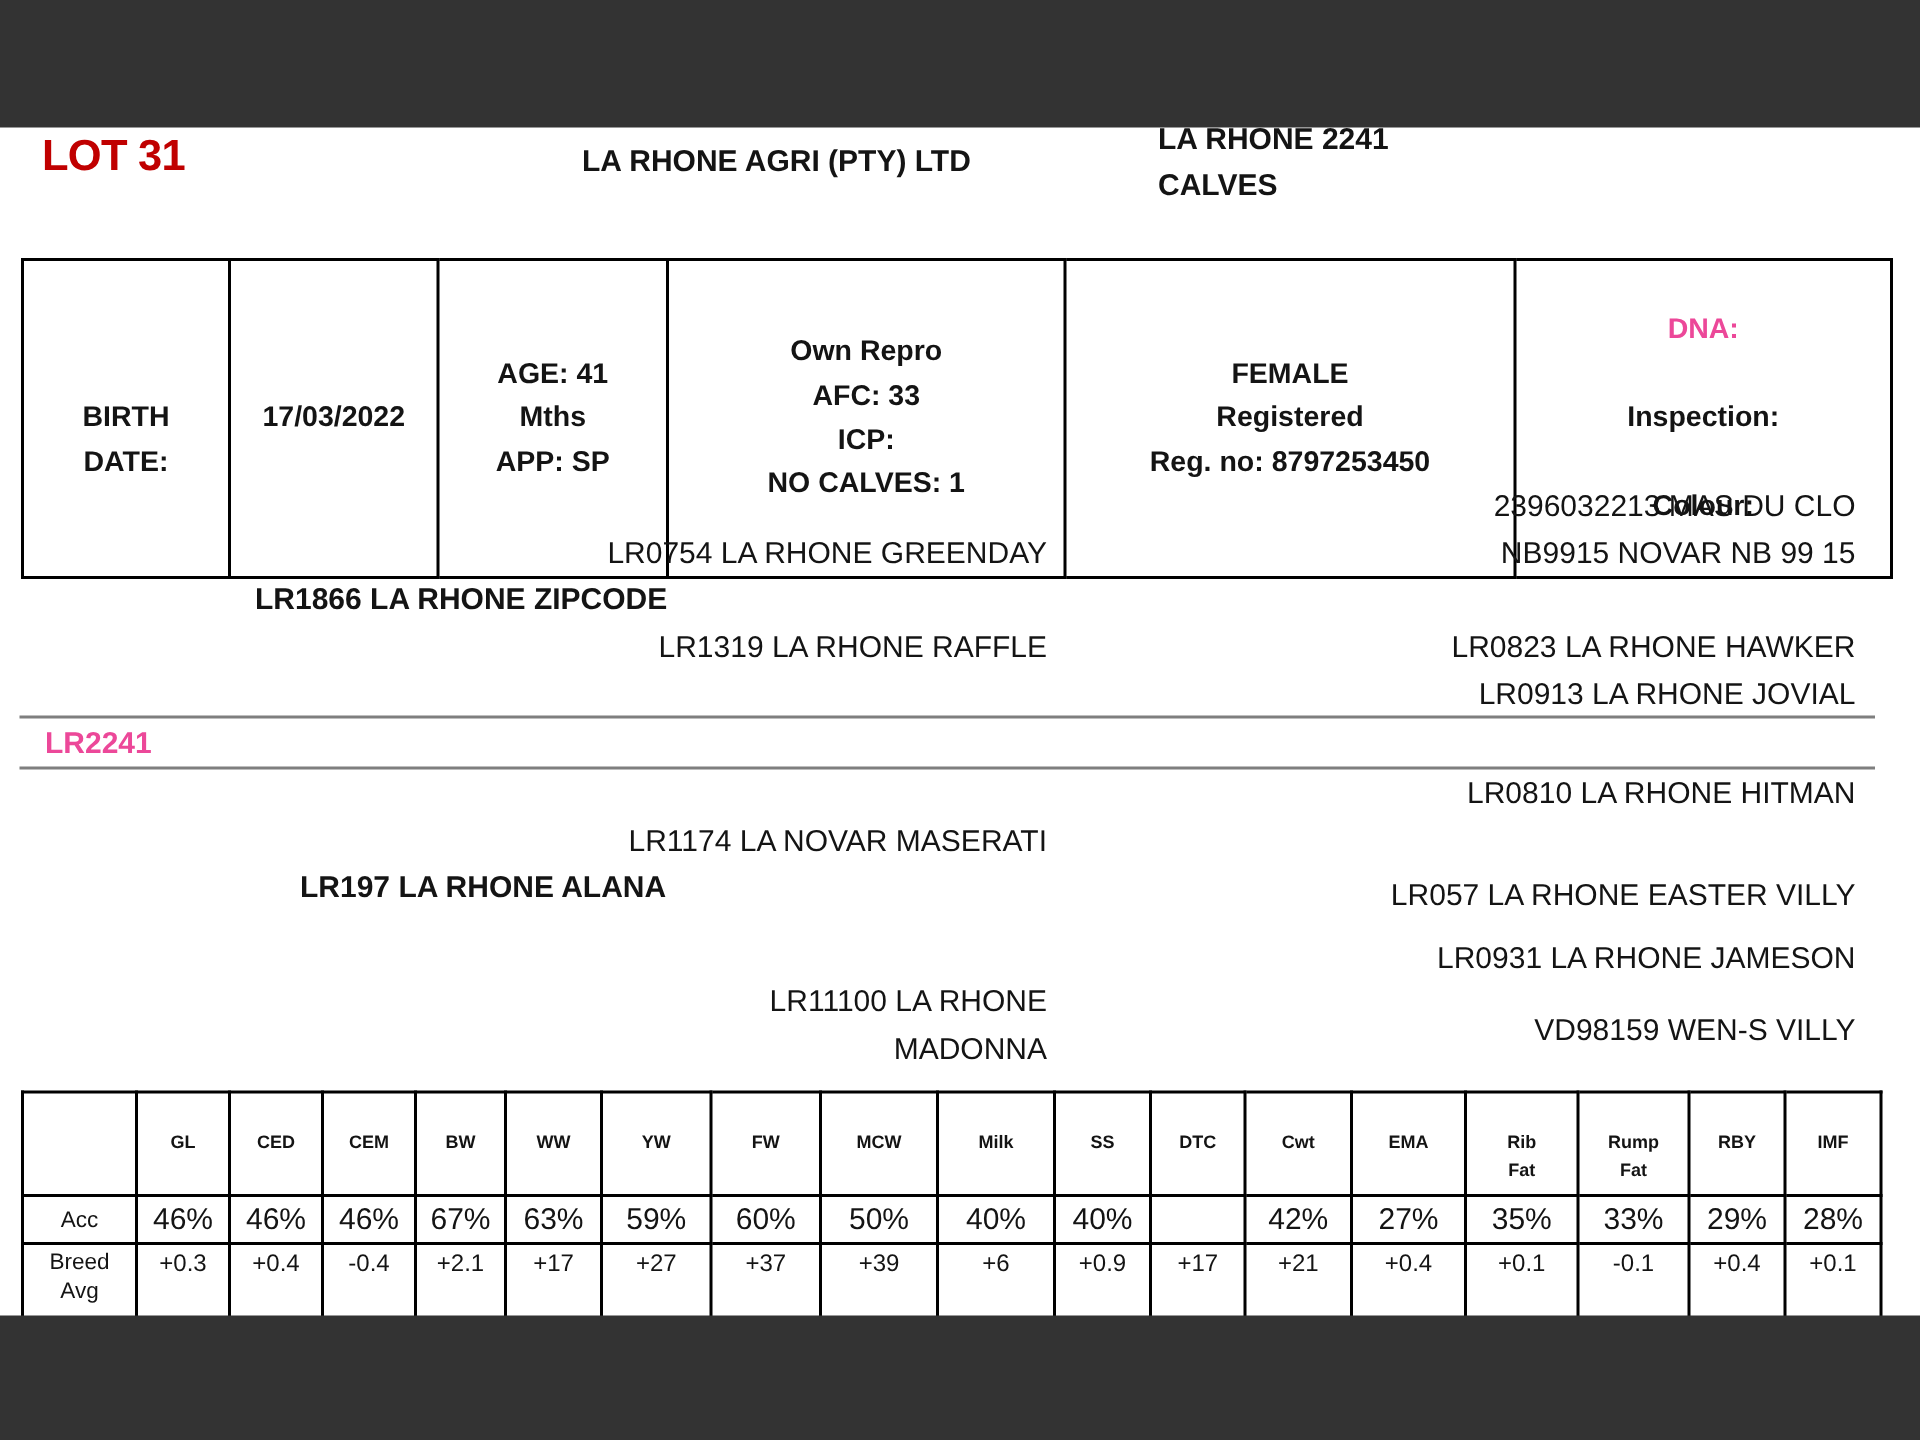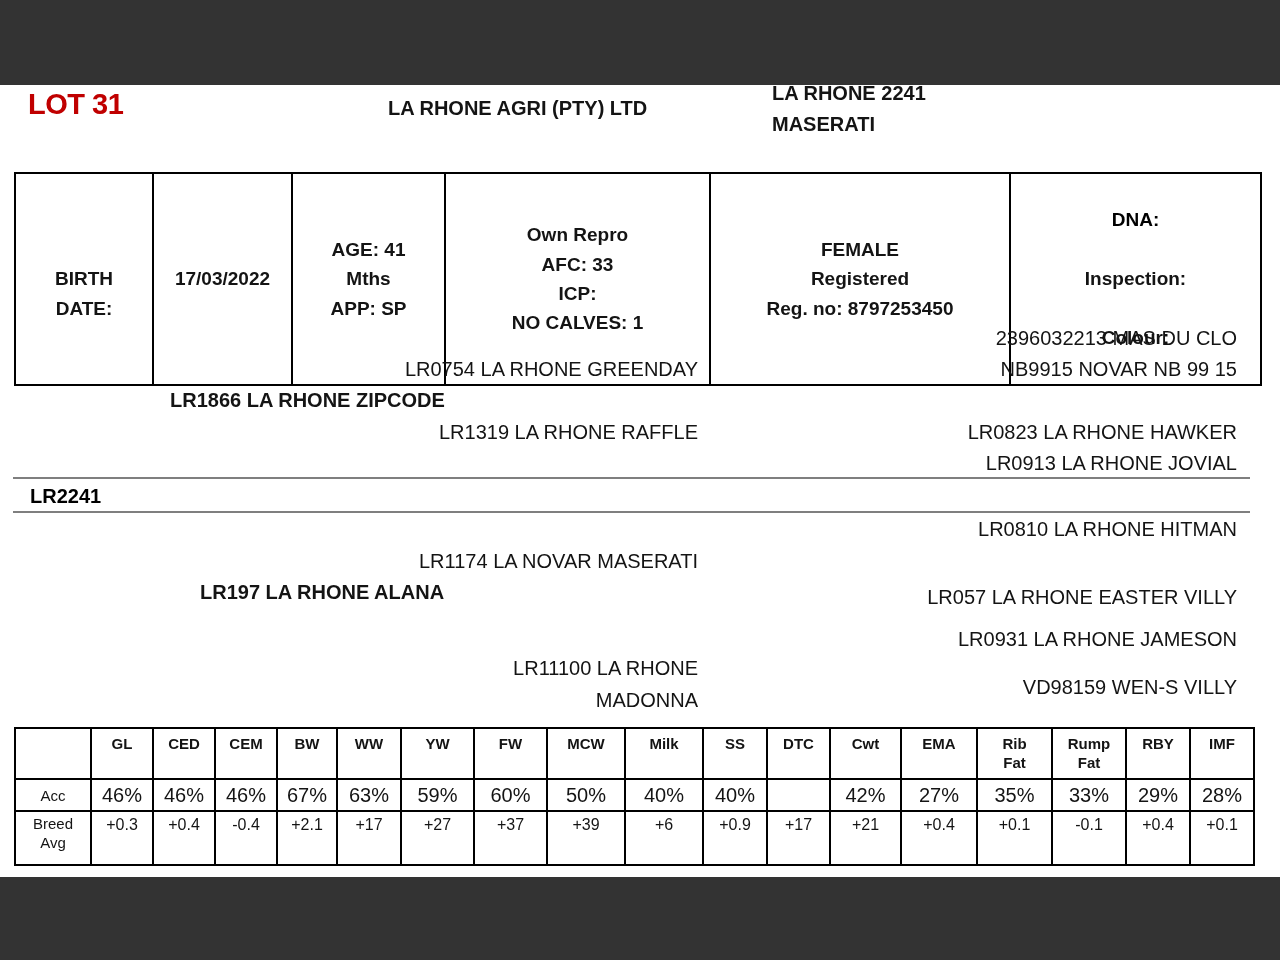--- a/index.html
+++ b/index.html
@@ -24,57 +24,57 @@
   table.info {
     position:absolute; left:14px; top:172px;
     border-collapse:collapse; table-layout:fixed; width:1246px; height:126px;
   }
   table.info td {
     border:2px solid #000; text-align:center; vertical-align:middle;
     font-size:19px; font-weight:bold; line-height:1.55; white-space:pre-line;
     padding:2px 4px;
   }
   table.info td .leftblock { display:inline-block; text-align:center; }
-  .red { color:#000000; }
+  .red { color:#ec4899; }
 
   .ped { position:absolute; font-size:20px; line-height:26px; white-space:pre-line; }
   .ped.bold { font-weight:bold; }
   .ped.mid { left:300px; width:398px; text-align:right; }
   .ped.right { left:750px; width:487px; text-align:right; }
   .rule { position:absolute; left:13px; width:1237px; height:2px; background:#7f7f7f; }
 
   table.ebv {
     position:absolute; left:14px; top:727px;
     border-collapse:collapse; table-layout:fixed;
   }
   table.ebv th, table.ebv td {
     border:2px solid #000; text-align:center; padding:0 2px; overflow:hidden;
   }
   table.ebv th {
-    font-size:15px; font-weight:bold; vertical-align:top;
-    padding-top:5px; height:44px; line-height:19px; white-space:pre-line;
+    font-size:12px; font-weight:bold; vertical-align:top;
+    padding-top:23px; height:44px; line-height:19px; white-space:pre-line;
   }
   table.ebv .rowlabel {
     font-size:15px; font-weight:normal; vertical-align:middle;
     line-height:19px; white-space:pre-line;
   }
   tr.row-ebv td { font-size:20px; height:36px; vertical-align:middle; }
   tr.row-acc td { font-size:20px; height:30px; vertical-align:middle; }
   tr.row-breed td { font-size:16px; height:48px; vertical-align:top; padding-top:4px; }
   tr.row-breed td.rowlabel { vertical-align:top; padding-top:2px; }
 </style>
 </head>
 <body>
 
 <div class="bar top"></div>
 
 <div class="lot">LOT 31</div>
 <div class="company">LA RHONE AGRI (PTY) LTD</div>
 <div class="animal-id">LA RHONE 2241</div>
-<div class="animal-name">MASERATI</div>
+<div class="animal-name">CALVES</div>
 
 <table class="info">
   <colgroup>
     <col style="width:138px">
       <col style="width:139px">
       <col style="width:153px">
     <col style="width:265px">
       <col style="width:300px">
       <col style="width:251px">
   </colgroup>

